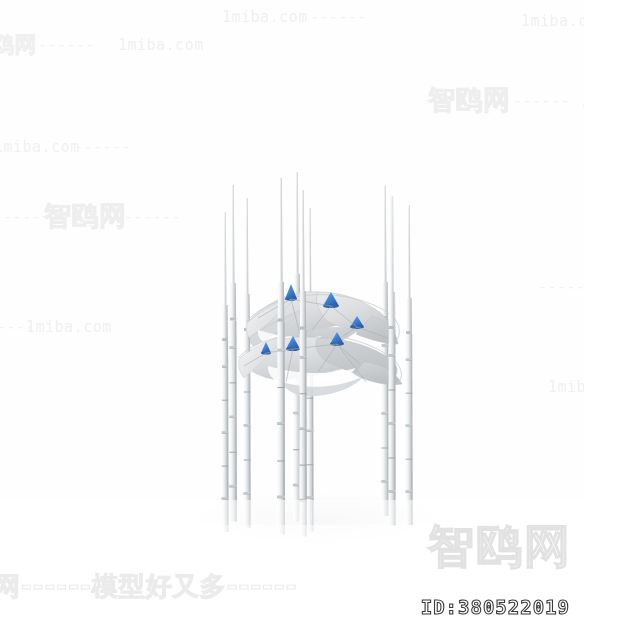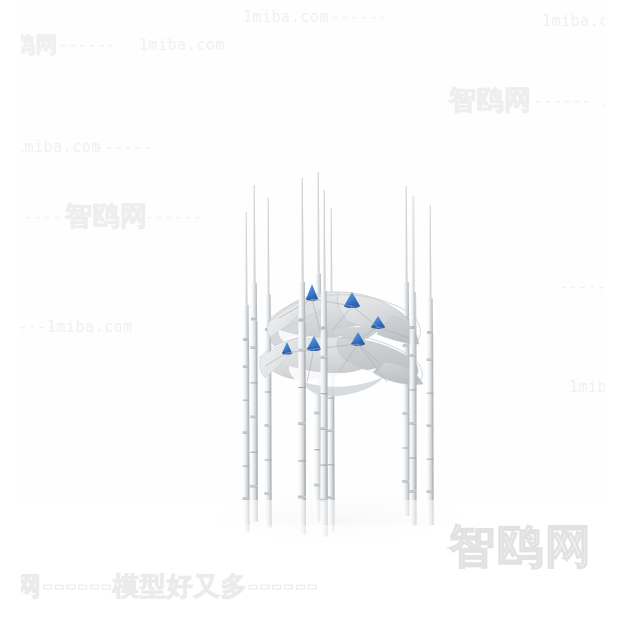--- a/index.html
+++ b/index.html
@@ -7,21 +7,20 @@
     padding: 0;
     background: #ffffff;
   }
   #page {
     position: relative;
     width: 584px;
     height: 640px;
     background: #fefefe;
     overflow: hidden;
     font-family: "Liberation Sans", sans-serif;
-    margin-left: 21px;
   }
 
   
   .wm-layer {
     position: absolute;
     inset: 0;
     z-index: 30;
     pointer-events: none;
   }
   .wm {
@@ -370,15 +369,16 @@
     <span class="wm wm-cjk" style="left:592px; top:268px;">智鸥网</span>
 
     <span class="wm wm-dash" style="left:-22px; top:318px;">------</span>
     <span class="wm wm-latin" style="left:26px;  top:318px;">1miba.com</span>
 
     <span class="wm wm-latin" style="left:548px; top:378px;">1miba.com</span>
     <span class="wm wm-dash" style="left:624px; top:378px;">------</span>
 
     <span class="wm-brand-big">智鸥网</span>
     <span class="wm-bottom-strip">网------模型好又多------</span>
+    <span class="wm-id">ID:380522019</span>
   </div>
 
 </div>
 
 </body></html>

